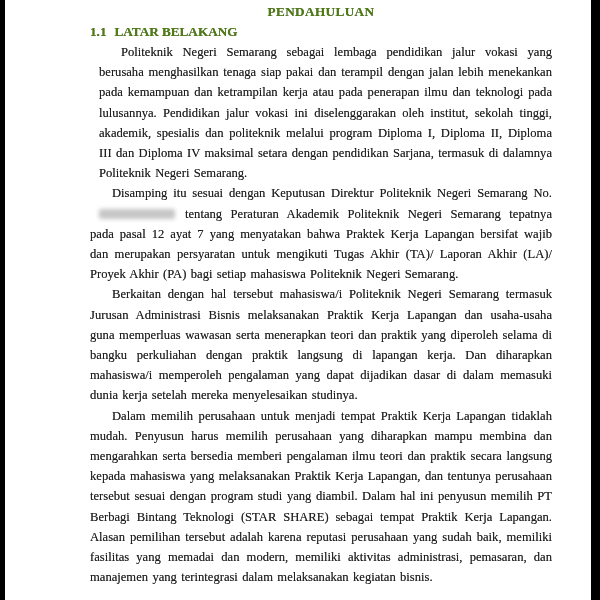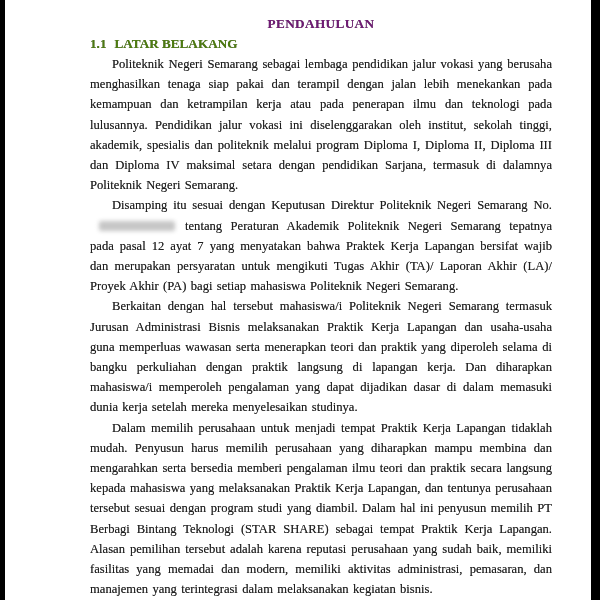--- a/index.html
+++ b/index.html
@@ -23,44 +23,44 @@
     width: 9px; background: #000000;
   }
   .content {
     position: absolute;
     left: 90px; top: 0;
     width: 462px;
     color: #1f1f1f;
     text-shadow: 0 0 0.45px rgba(40,40,40,0.65);
   }
   .title {
-    margin: 0; padding-top: 15px;
+    margin: 0; padding-top: 3px;
     font-size: 13.2px; font-weight: bold;
     line-height: 18px;
     text-align: center;
     letter-spacing: 0.4px;
-    color: #701a75;
+    color: #4d7c0f;
   }
   .heading {
     margin: 0; padding-top: 2px;
     font-size: 13.2px; font-weight: bold;
     line-height: 18px;
     text-align: left;
     color: #4d7c0f;
   }
   .heading .sec-label { margin-left: 8px; }
   .para {
     margin: 0;
     font-size: 12.6px;
     line-height: 20.2px;
     text-align: justify;
     text-indent: 22px;
     word-spacing: 1.2px;
   }
-  .para:first-of-type { padding-top: 1px; }
+  .para:first-of-type { padding-top: 1px; margin-left: 9px; }
   .redaction {
     display: inline-block;
     width: 76px; height: 10px;
     margin: 0 10px -1px 9px;
     background: #c6c6c6;
     border-radius: 2px;
     filter: blur(2.2px);
     text-indent: 0;
   }
 </style>

